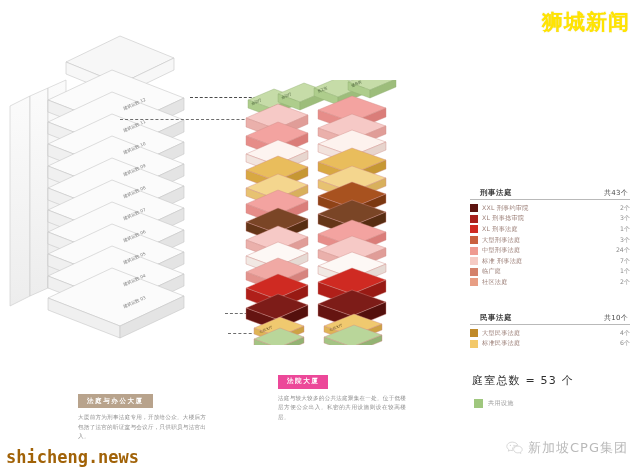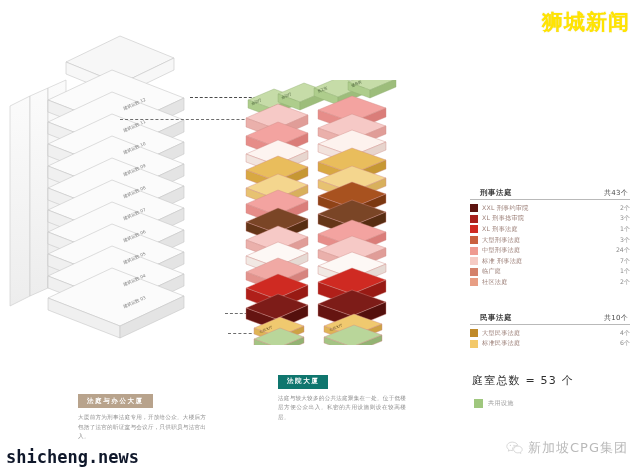--- a/index.html
+++ b/index.html
@@ -62,21 +62,21 @@
     padding:2.5px 9px;letter-spacing:1.5px;margin-bottom:5px;
   }
   .cap-body{
     font-size:5.6px;line-height:1.72;color:#8d8d8d;letter-spacing:.1px;
     text-align:justify;
   }
 
   
   .watermark{
     position:absolute;left:6px;bottom:6px;
-    font-size:17px;font-weight:bold;color:#0f172a;letter-spacing:0px;
+    font-size:17px;font-weight:bold;color:#a16207;letter-spacing:0px;
     font-family:"DejaVu Sans Mono","Liberation Mono",monospace;
   }
   .cpg{
     position:absolute;right:12px;bottom:16px;
     display:flex;align-items:center;gap:5px;
     color:#b9b9b9;font-size:13px;letter-spacing:1px;
   }
   .wechat-ico{display:block;}
 </style>
 </head>
@@ -410,21 +410,21 @@
       <span class="lg-name">共用设施</span>
     </div>
   </div>
 
   <div class="cap" style="left:78px;top:368px;">
     <div class="cap-title" style="background:#b8a38c;margin-top:26px;">法庭与办公大厦</div>
     <div class="cap-body">大厦前方为刑事法庭专用，开放给公众。大楼后方包括了法官的听证室与会议厅，只供职员与法官出入。</div>
   </div>
 
   <div class="cap" style="left:278px;top:368px;">
-    <div class="cap-title" style="background:#0f766e;">法院大厦</div>
+    <div class="cap-title" style="background:#ec4899;">法院大厦</div>
     <div class="cap-body">法庭与较大较多的公共法庭聚集在一处。位于低楼层方便公众出入。私密的共用设施则设在较高楼层。</div>
   </div>
 
   <div class="watermark">shicheng.news</div>
 
   <div class="cpg">
     <svg class="wechat-ico" width="17" height="15" viewBox="0 0 17 15">
       <path d="M6.2 1.1C3.2 1.1 0.8 3 0.8 5.3c0 1.3 0.8 2.5 2 3.3L2.3 10.2l1.8-0.9c0.6 0.2 1.3 0.3 2.1 0.3 0.2 0 0.3 0 0.5 0C6.5 9.2 6.4 8.8 6.4 8.4c0-2.2 2.2-4 4.9-4 0.2 0 0.4 0 0.5 0C11.4 2.6 9.1 1.1 6.2 1.1z" fill="none" stroke="#cfcfcf" stroke-width="0.8"></path>
       <circle cx="4.4" cy="4.3" r="0.65" fill="#cfcfcf"></circle>
       <circle cx="8.0" cy="4.3" r="0.65" fill="#cfcfcf"></circle>

